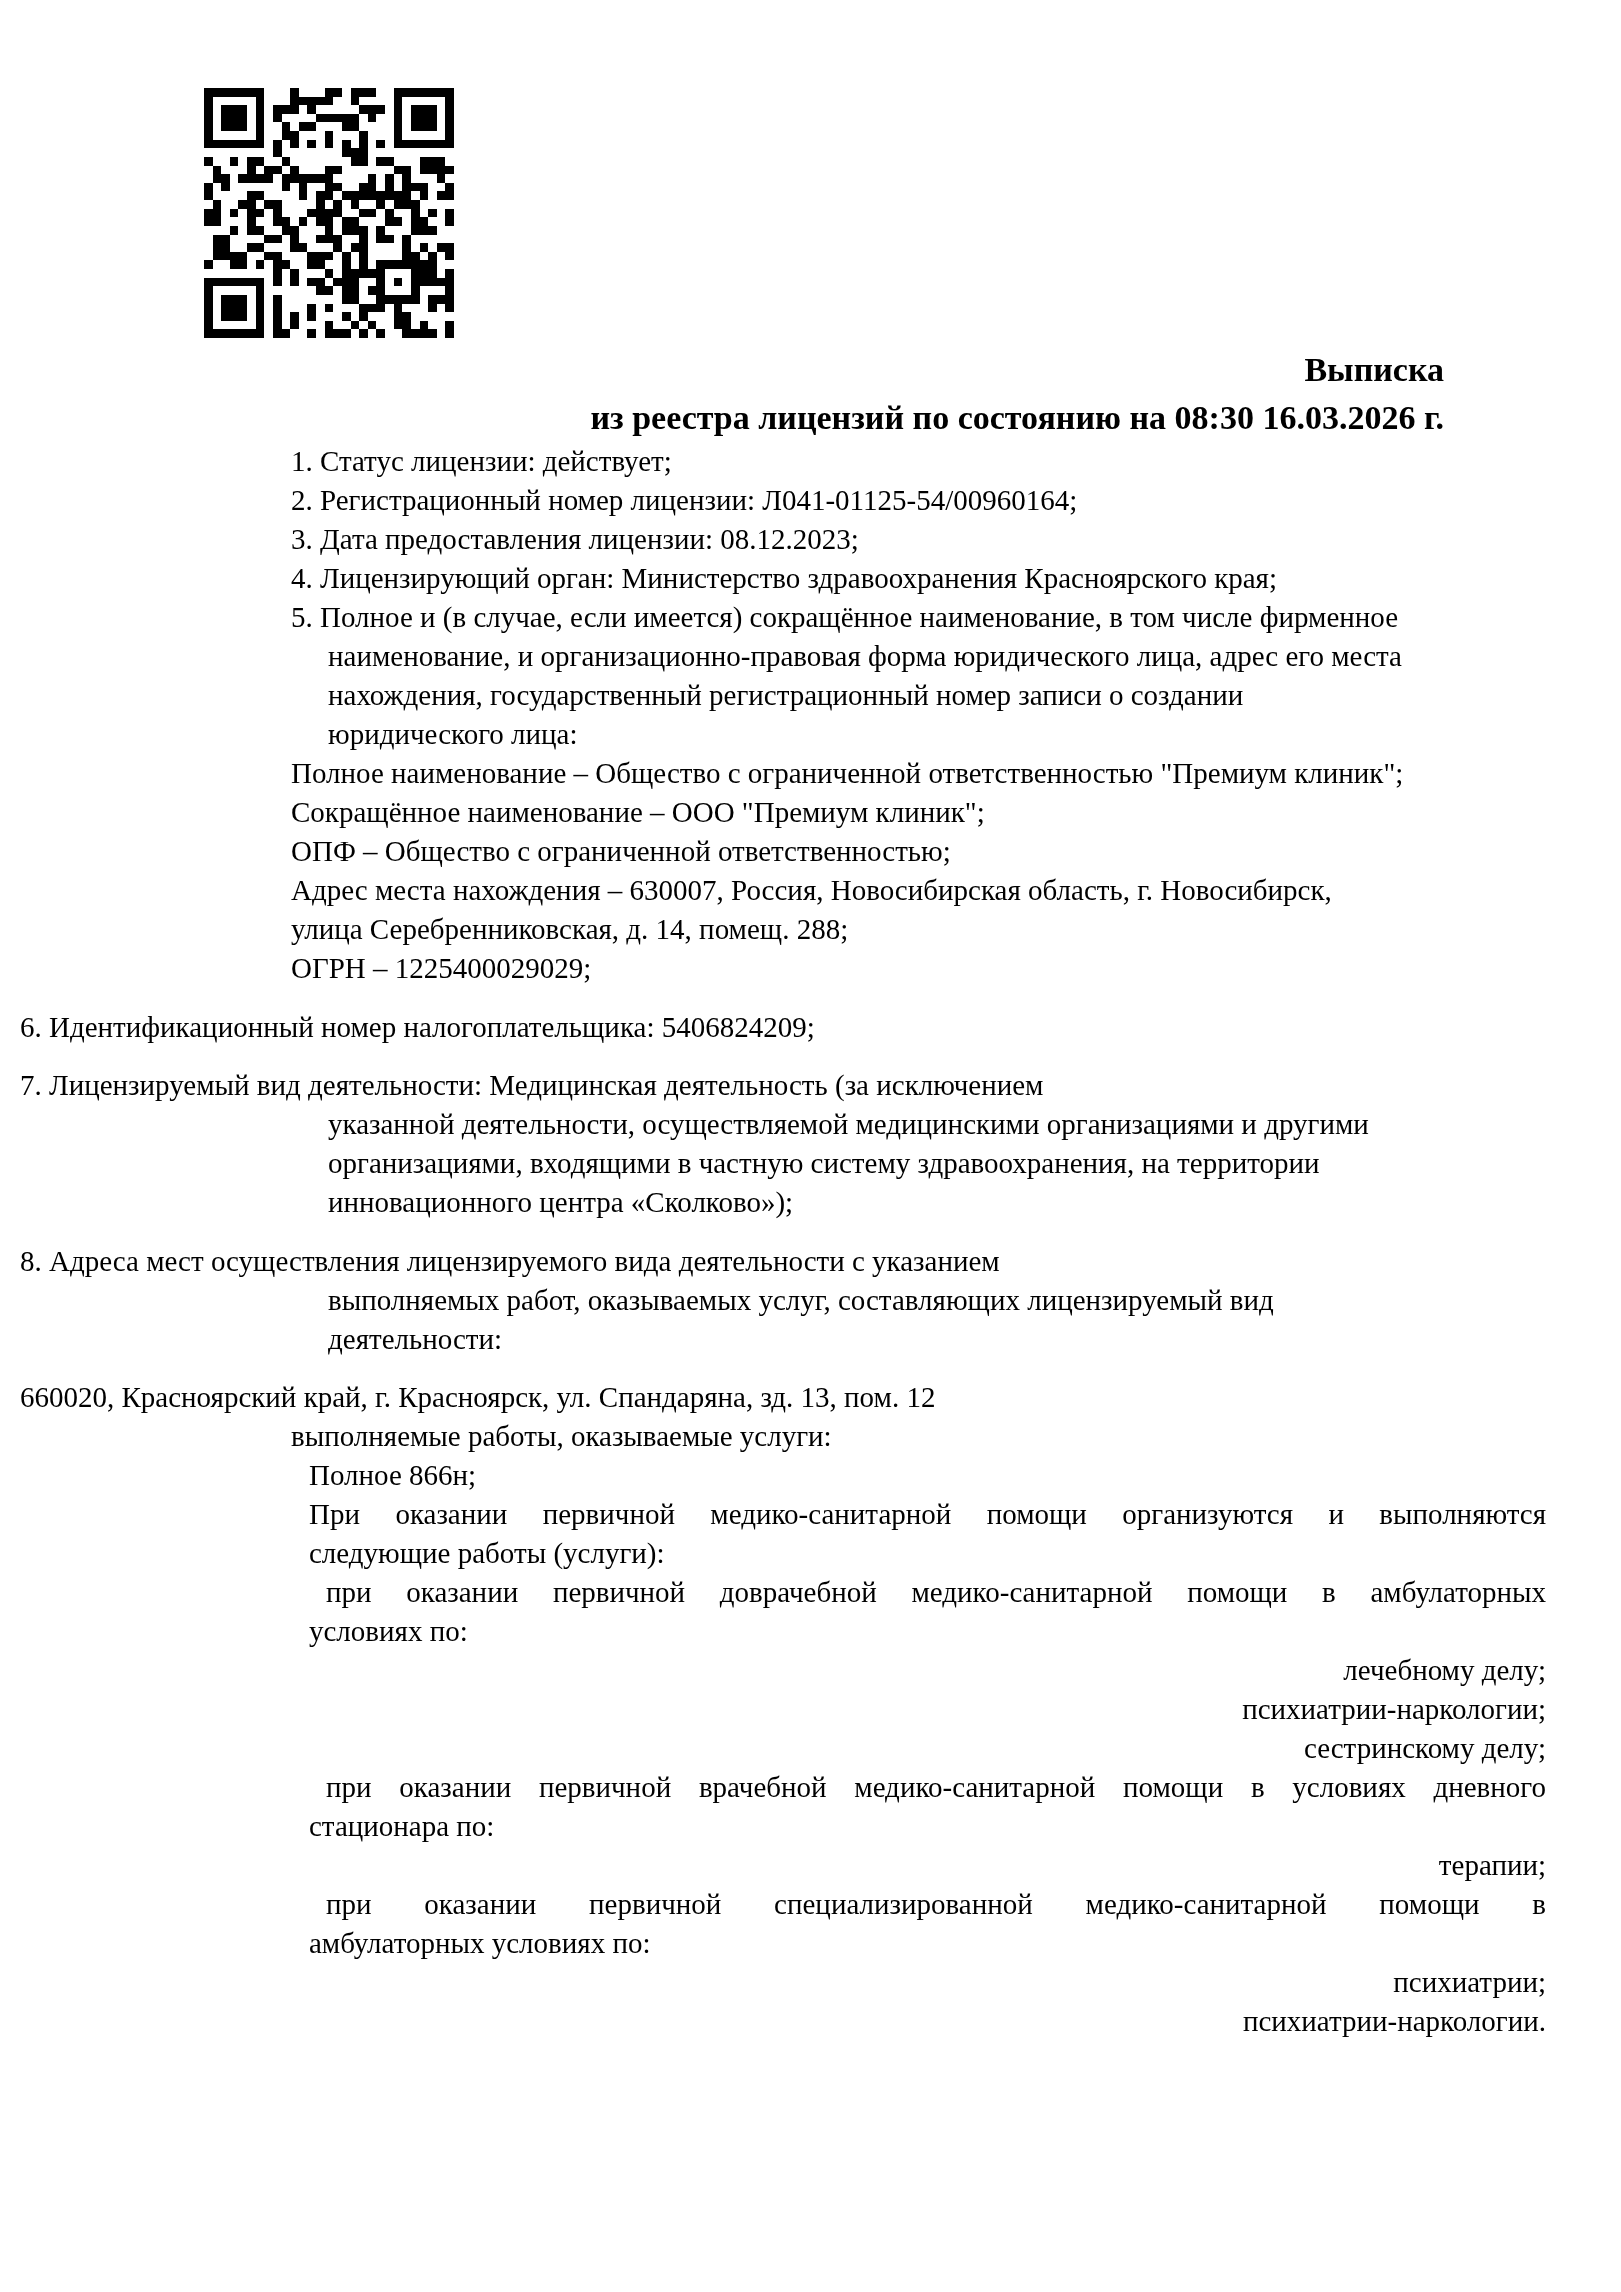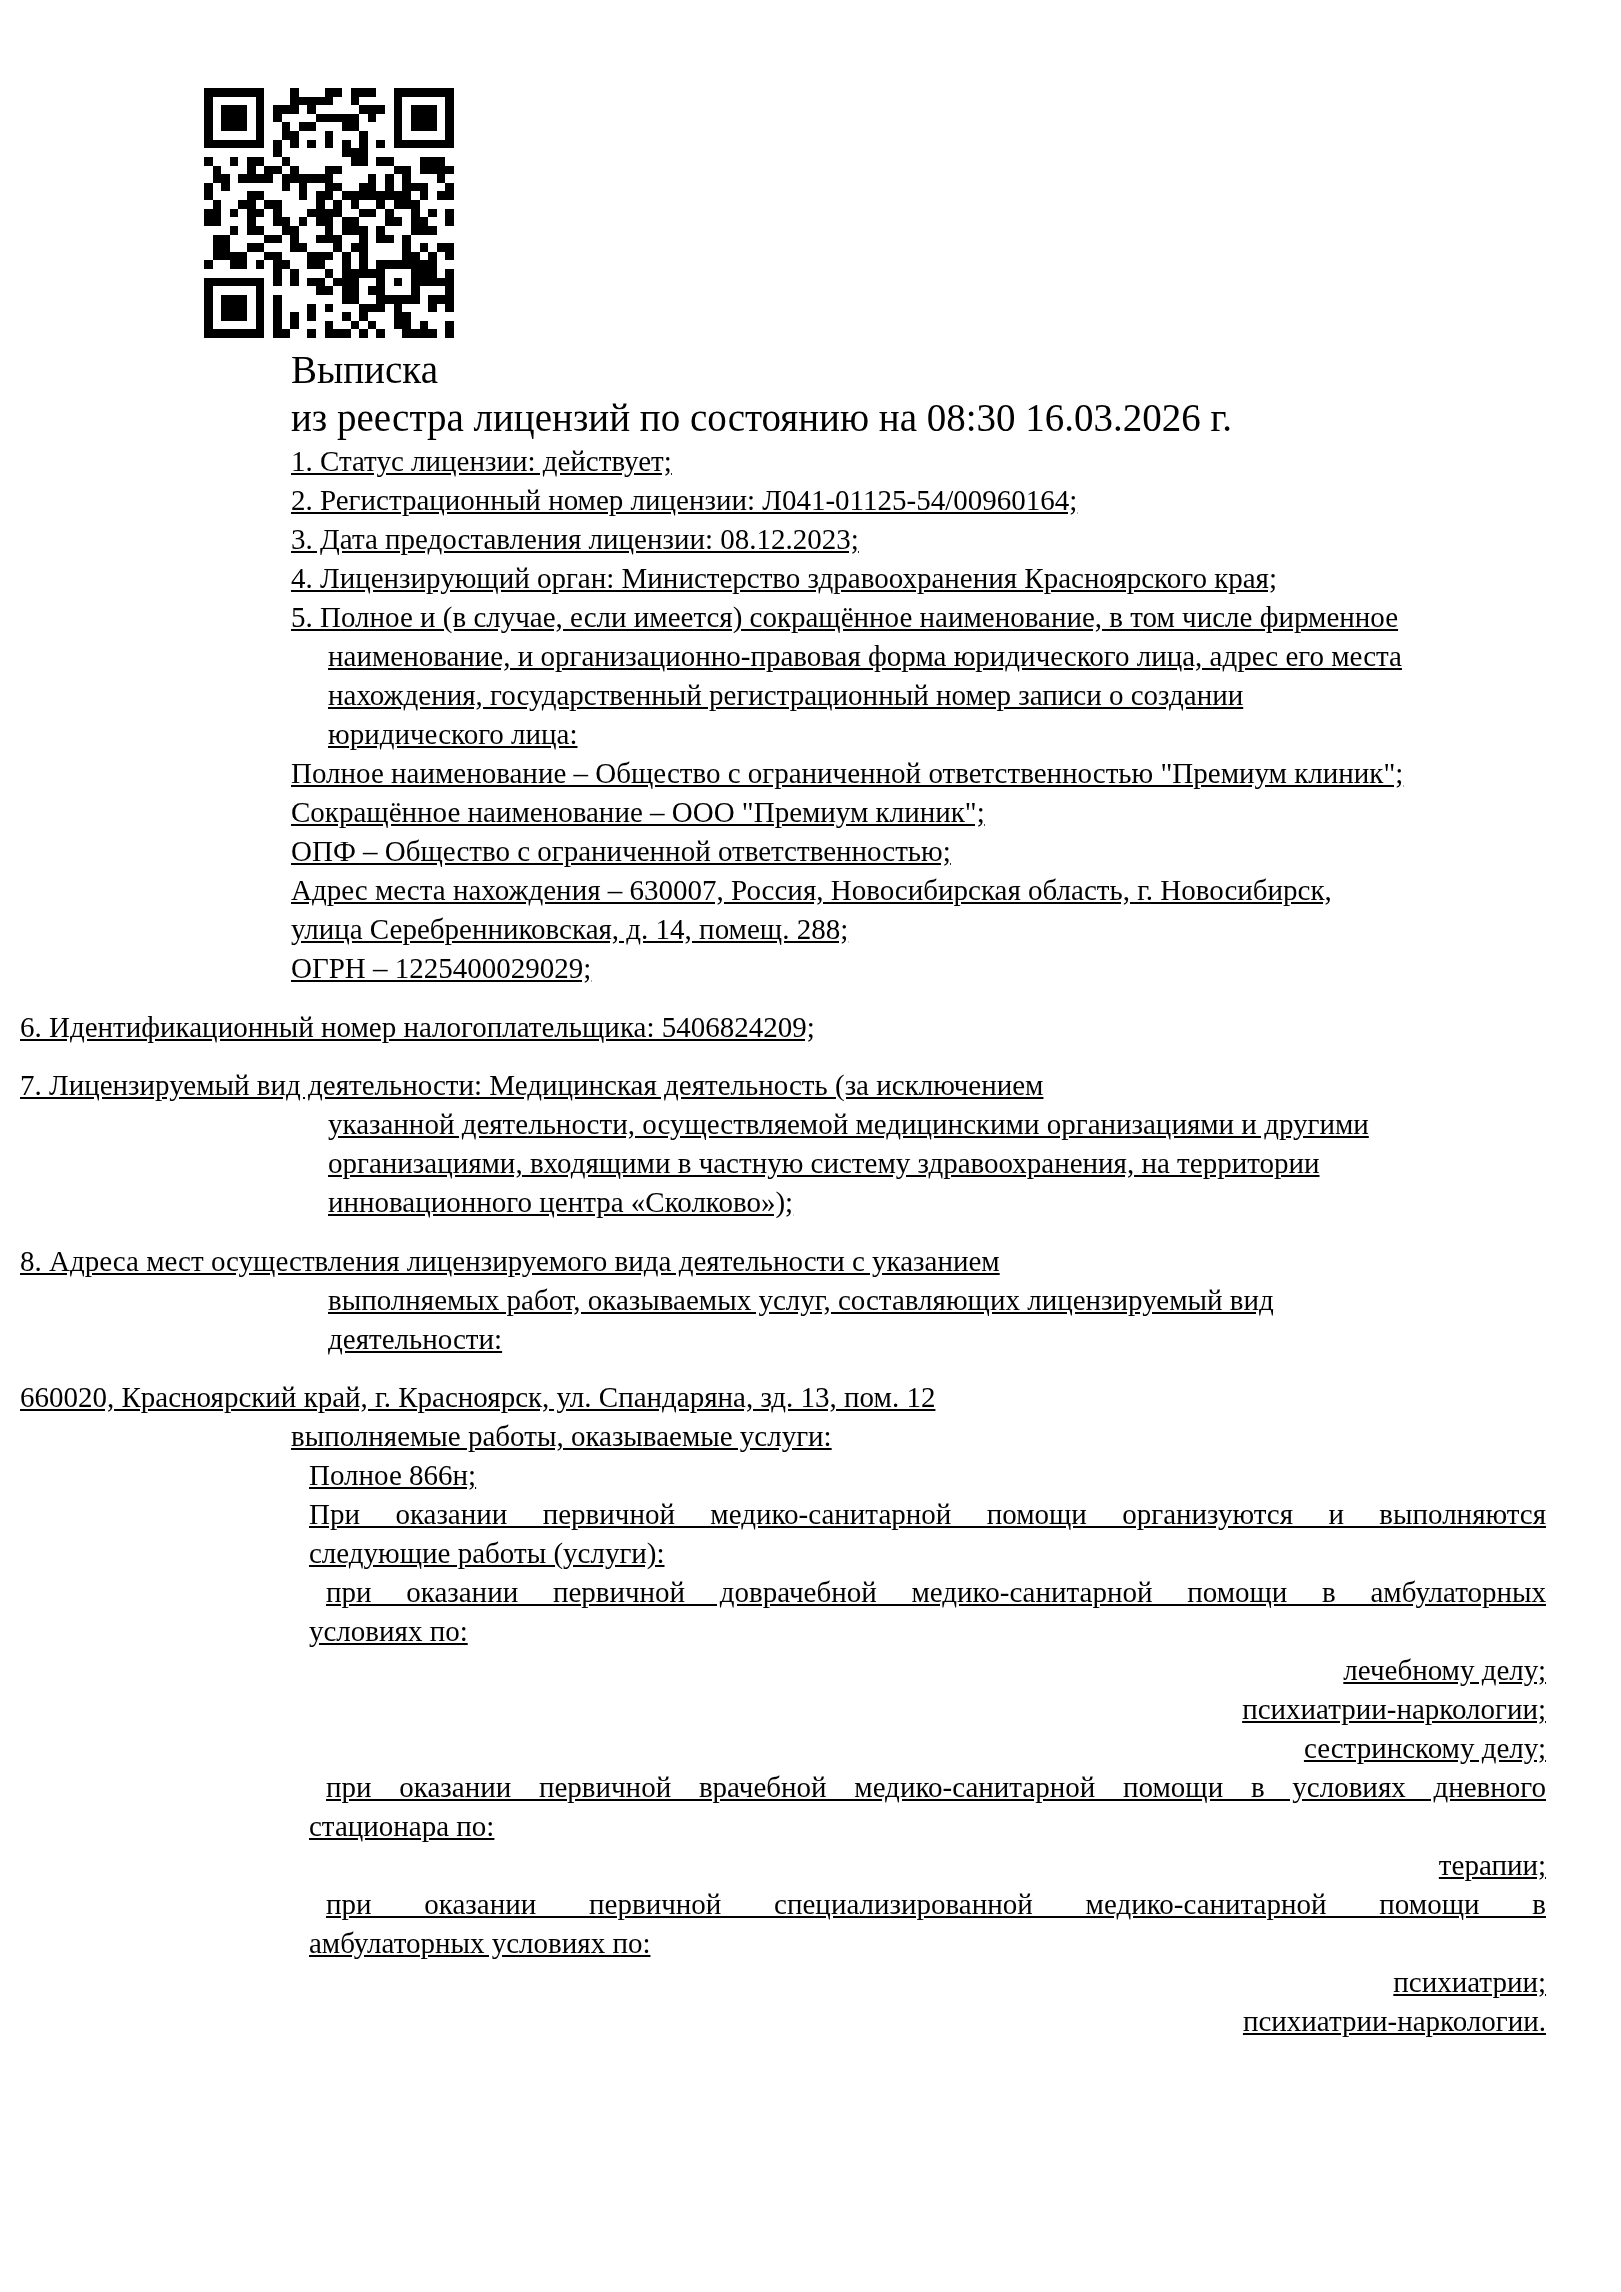--- a/index.html
+++ b/index.html
@@ -18,30 +18,29 @@
   }
   .qr {
     position: absolute;
     left: 204px; top: 88px;
     width: 250px; height: 250px;
   }
   .title-block {
     position: absolute;
     left: 291px; top: 346px;
     width: 1153px;
-    text-align: left;
-    font-weight: normal;
-    font-size: 39px;
+    text-align: right;
+    font-weight: bold;
+    font-size: 34px;
     line-height: 48px;
   }
   .doc-body {
     position: absolute;
     left: 0; top: 442px;
     width: 1621px;
-    text-decoration: underline;
   }
   .line {
     font-size: 29px;
     line-height: 39px;
     margin-right: 75px;
     white-space: nowrap;
   }
   .line.just {
     white-space: normal;
     text-align: justify;

